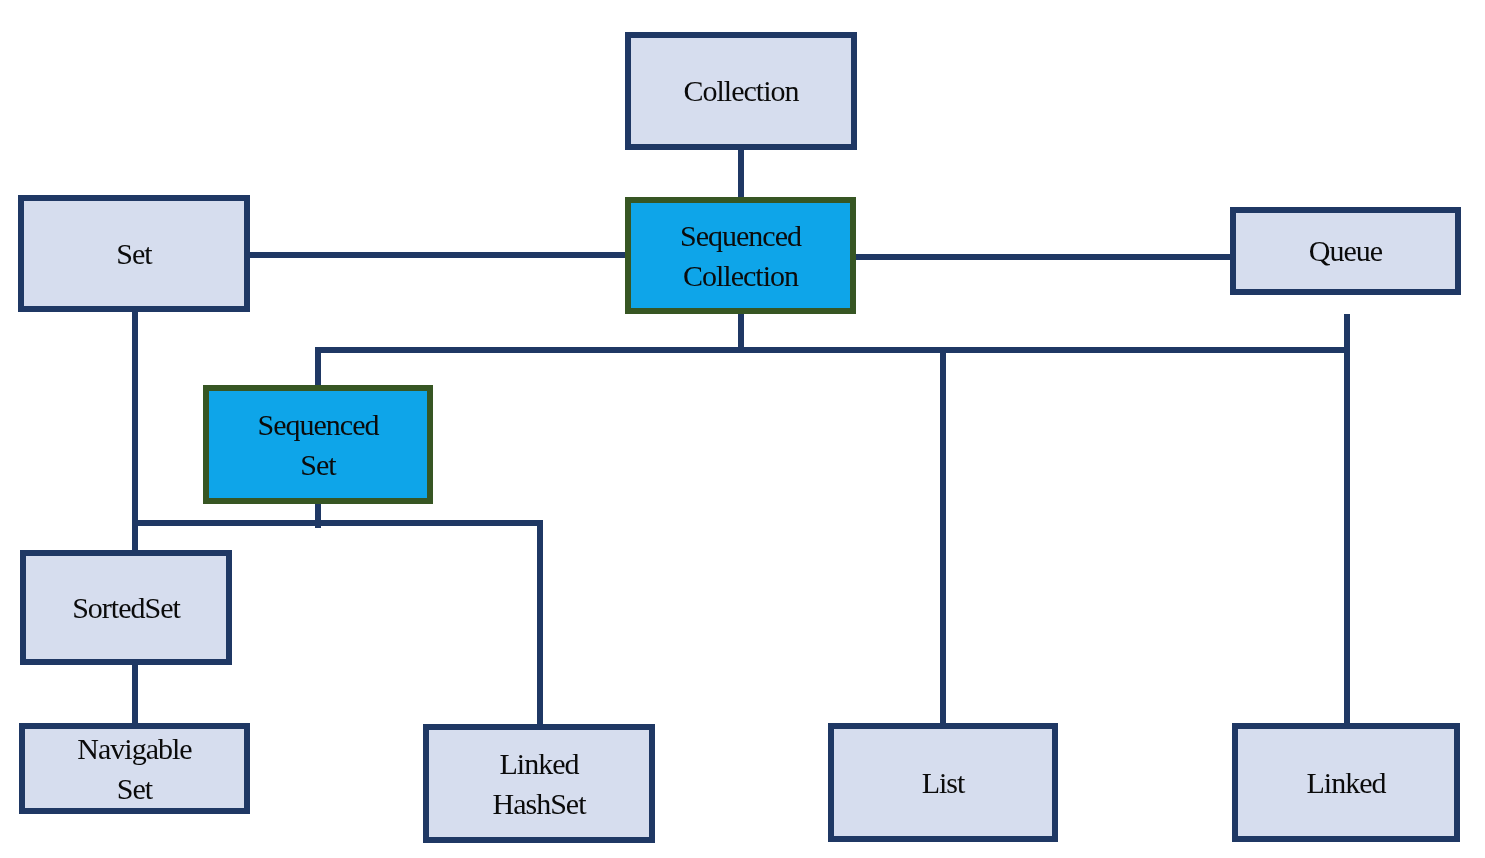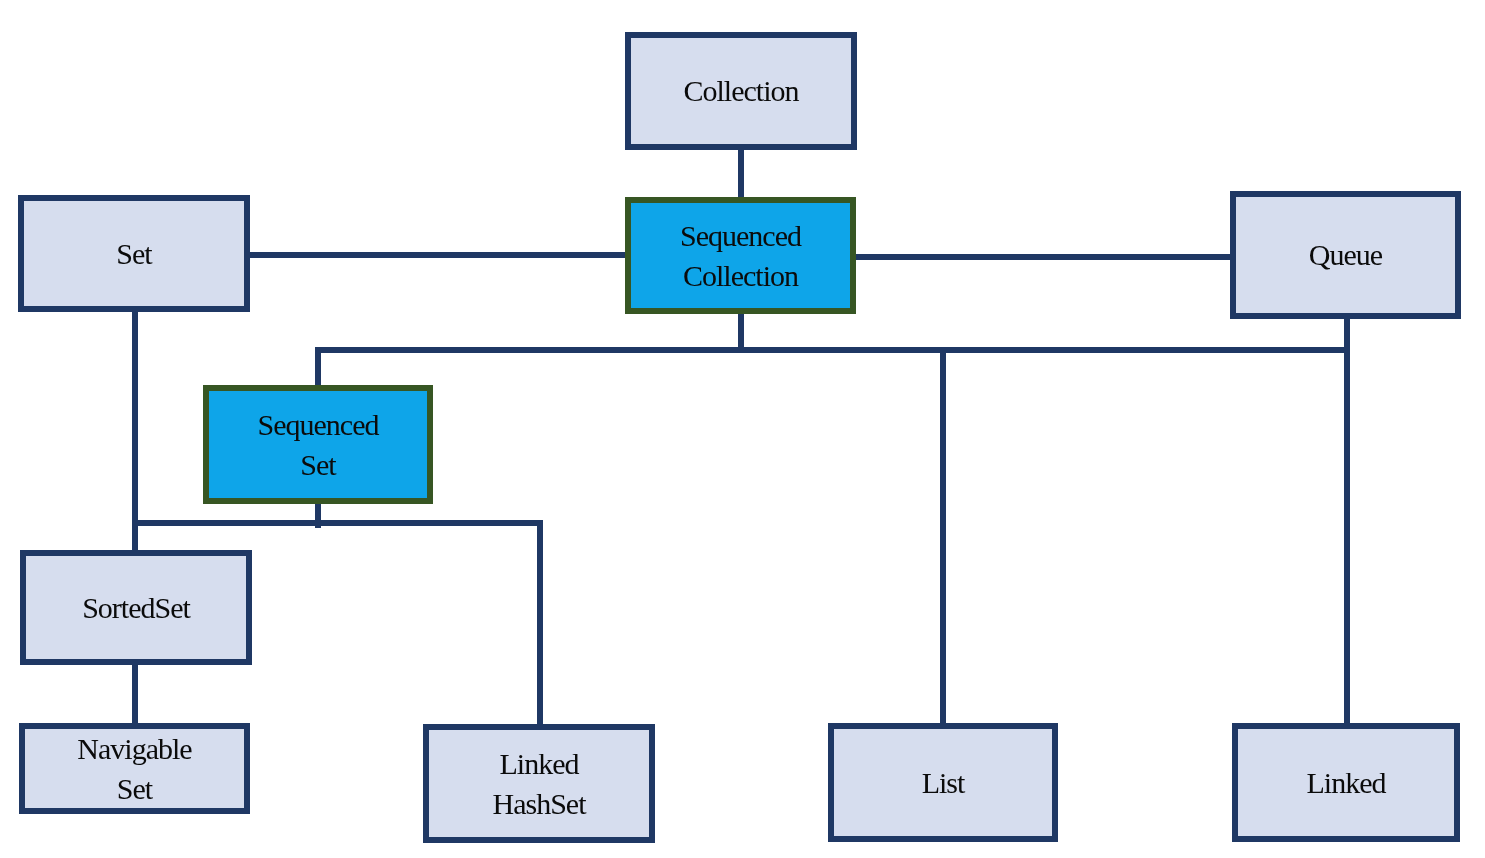--- a/index.html
+++ b/index.html
@@ -66,30 +66,30 @@
 
   <div class="node green" style="left:625px; top:197px; width:231px; height:117px;">
     <span class="label">Sequenced
 Collection</span>
   </div>
 
   <div class="node" style="left:18px; top:195px; width:232px; height:117px;">
     <span class="label">Set</span>
   </div>
 
-  <div class="node" style="left:1230px; top:191px; width:231px; height:128px;">
+  <div class="node" style="left:1230px; top:207px; width:231px; height:88px;">
     <span class="label">Queue</span>
   </div>
 
   <div class="node green" style="left:203px; top:385px; width:230px; height:119px;">
     <span class="label">Sequenced
 Set</span>
   </div>
 
-  <div class="node" style="left:20px; top:550px; width:232px; height:115px;">
+  <div class="node" style="left:20px; top:550px; width:212px; height:115px;">
     <span class="label">SortedSet</span>
   </div>
 
   <div class="node" style="left:19px; top:723px; width:231px; height:91px;">
     <span class="label">Navigable
 Set</span>
   </div>
 
   <div class="node" style="left:423px; top:724px; width:232px; height:119px;">
     <span class="label">Linked

